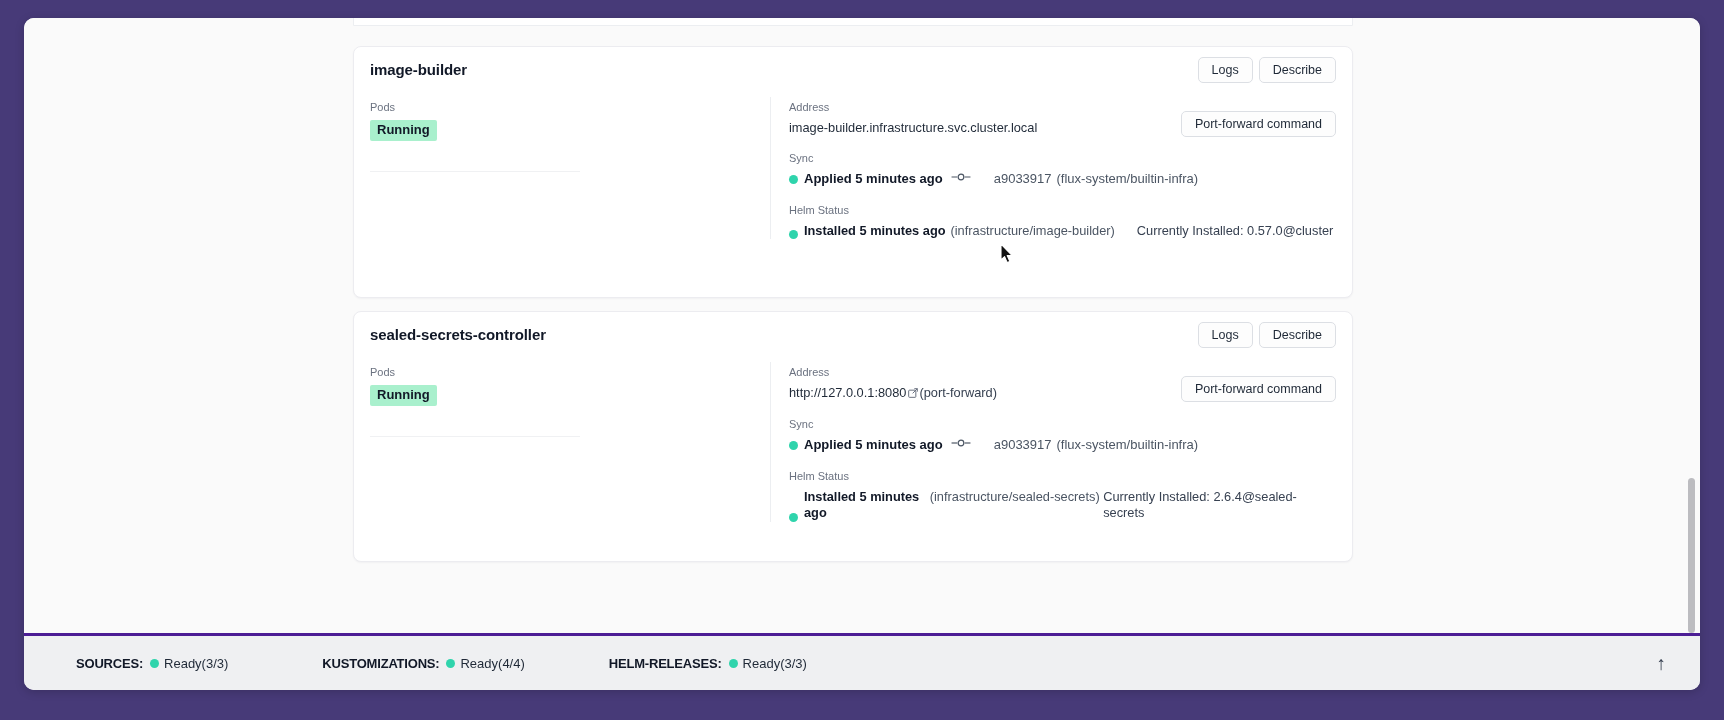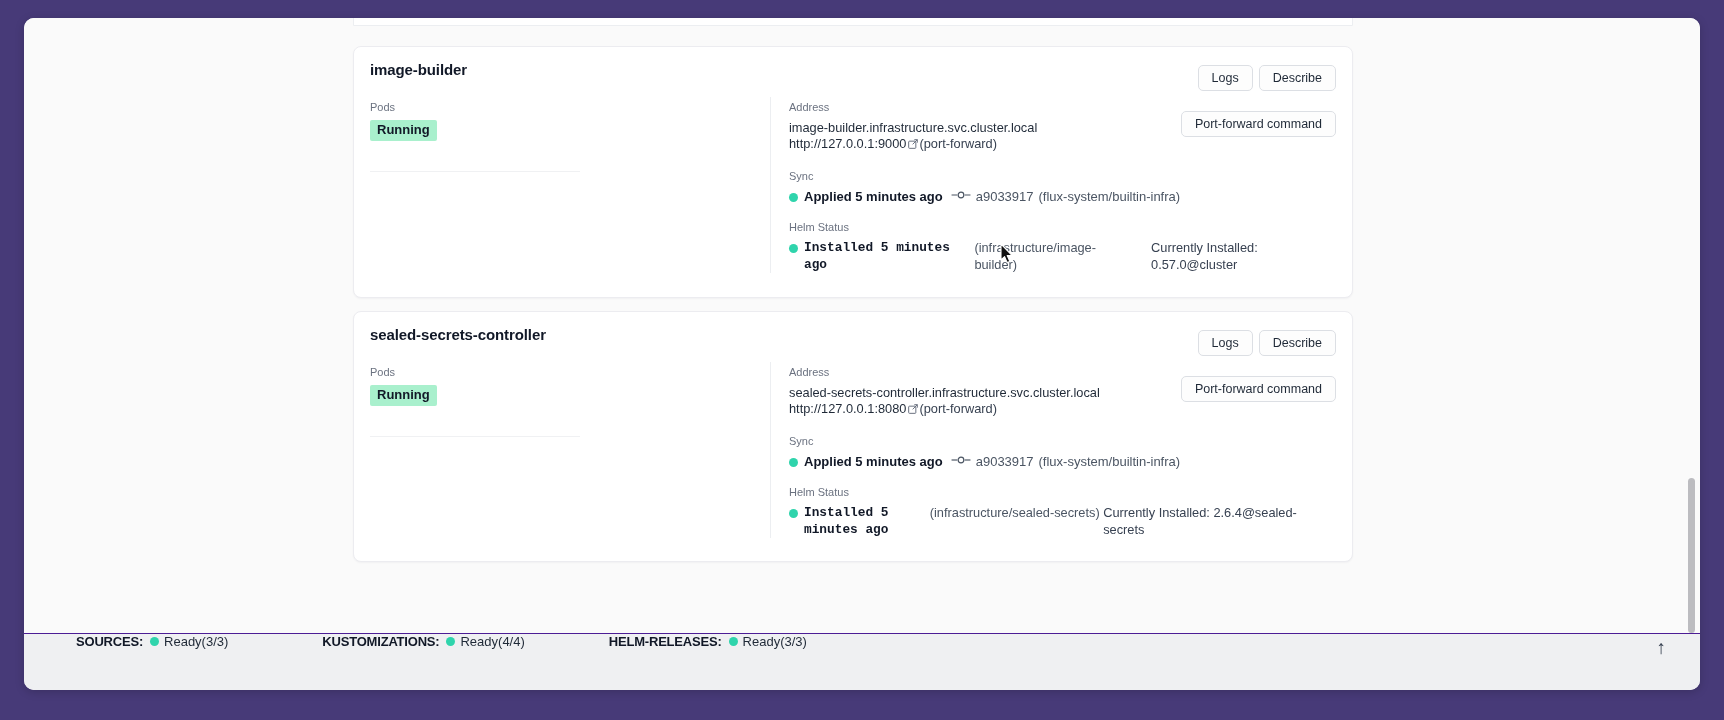--- a/index.html
+++ b/index.html
@@ -63,21 +63,20 @@
     font-size: 15px;
     font-weight: bold;
     color: #111827;
     letter-spacing: -0.1px;
   }
   .head-btns {
     position: absolute;
     right: 16px; top: 10px;
     display: flex;
     gap: 6px;
-    margin-top: 8px;
   }
   .btn {
     display: inline-flex;
     align-items: center;
     justify-content: center;
     height: 26px;
     padding: 0 13px;
     font-size: 12.5px;
     color: #1f2937;
     background: #fdfdfd;
@@ -155,29 +154,29 @@
     display: inline-block;
     margin: 4px 6px 0 0;
     flex: none;
   }
   .strong { font-weight: bold; color: #111827; }
   .commit-ico {
     display: inline-block;
     margin: 0 5px 0 8px;
     vertical-align: 1px;
   }
-  .grayish { color: #4b5563; }
+  .grayish { color: #4b5563; margin-left: 18px; }
 
   .helm-cols {
     display: flex;
     font-size: 12.8px;
     color: #1f2937;
     line-height: 1.28;
   }
-  .helm-c1 { display: flex; align-items: flex-start; font-family: Liberation Mono, monospace; }
+  .helm-c1 { display: flex; align-items: flex-end; }
   .helm-c2 { color: #4b5563; }
   .helm-c3 { color: #374151; }
 
   
   #card-0 .helm-c1 { width: auto; }
   #card-0 .helm-c2 { margin-left: 5px; }
   #card-0 .helm-c3 { margin-left: 22px; }
   
   #card-1 .helm-c1 { width: 142px; }
   #card-1 .helm-c2 { width: 175px; margin-left: 0; }
@@ -188,23 +187,23 @@
     right: 0; top: 14px;
   }
 
   
   .footer {
     position: absolute;
     left: 0; bottom: 0;
     width: 1676px;
     height: 57px;
     background: #eff0f2;
-    border-top: 1px solid #4c1d95;
-    display: flex;
-    align-items: flex-start;
+    border-top: 3px solid #4c1d95;
+    display: flex;
+    align-items: center;
     padding: 0 28px 0 52px;
   }
   .foot-item {
     display: flex;
     align-items: center;
     font-size: 13px;
     color: #111827;
     margin-right: 40px;
     white-space: nowrap;
   }
@@ -280,27 +279,20 @@
             <div class="pods-rule"></div>
           </div>
           <div class="col-detail">
 
             <div class="pf-btn-wrap">
               <button class="btn">Port-forward command</button>
             </div>
 
             <div class="sec-label">Address</div>
             <div class="addr-line">image-builder.infrastructure.svc.cluster.local</div>
-            <div class="addr-line">
-              <a class="addr-link" href="#">http://127.0.0.1:9000</a><span class="ext-icon"><svg width="10" height="10" viewBox="0 0 12 12" fill="none" stroke="#6b7280" stroke-width="1.2">
-                    <rect x="0.8" y="2.6" width="8.6" height="8.6" rx="1"></rect>
-                    <path d="M5.6 6.4 L11.2 0.8"></path>
-                    <path d="M7.6 0.8 L11.2 0.8 L11.2 4.4"></path>
-                  </svg></span><span class="muted">(port-forward)</span>
-            </div>
 
             <div class="sec-block">
               <div class="sec-label">Sync</div>
               <div class="status-row">
                 <span class="dot"></span>
                 <span class="strong">Applied 5 minutes ago</span>
                 <span class="commit-ico"><svg width="20" height="12" viewBox="0 0 22 12" fill="none" stroke="#4b5563" stroke-width="1.3">
                       <path d="M0.6 6 H7"></path>
                       <path d="M15 6 H21.4"></path>
                       <circle cx="11" cy="6" r="3.1"></circle>
@@ -340,21 +332,20 @@
             <span class="badge-running">Running</span>
             <div class="pods-rule"></div>
           </div>
           <div class="col-detail">
 
             <div class="pf-btn-wrap">
               <button class="btn">Port-forward command</button>
             </div>
 
             <div class="sec-label">Address</div>
-            <div class="addr-line">sealed-secrets-controller.infrastructure.svc.cluster.local</div>
             <div class="addr-line">
               <a class="addr-link" href="#">http://127.0.0.1:8080</a><span class="ext-icon"><svg width="10" height="10" viewBox="0 0 12 12" fill="none" stroke="#6b7280" stroke-width="1.2">
                     <rect x="0.8" y="2.6" width="8.6" height="8.6" rx="1"></rect>
                     <path d="M5.6 6.4 L11.2 0.8"></path>
                     <path d="M7.6 0.8 L11.2 0.8 L11.2 4.4"></path>
                   </svg></span><span class="muted">(port-forward)</span>
             </div>
 
             <div class="sec-block">
               <div class="sec-label">Sync</div>

